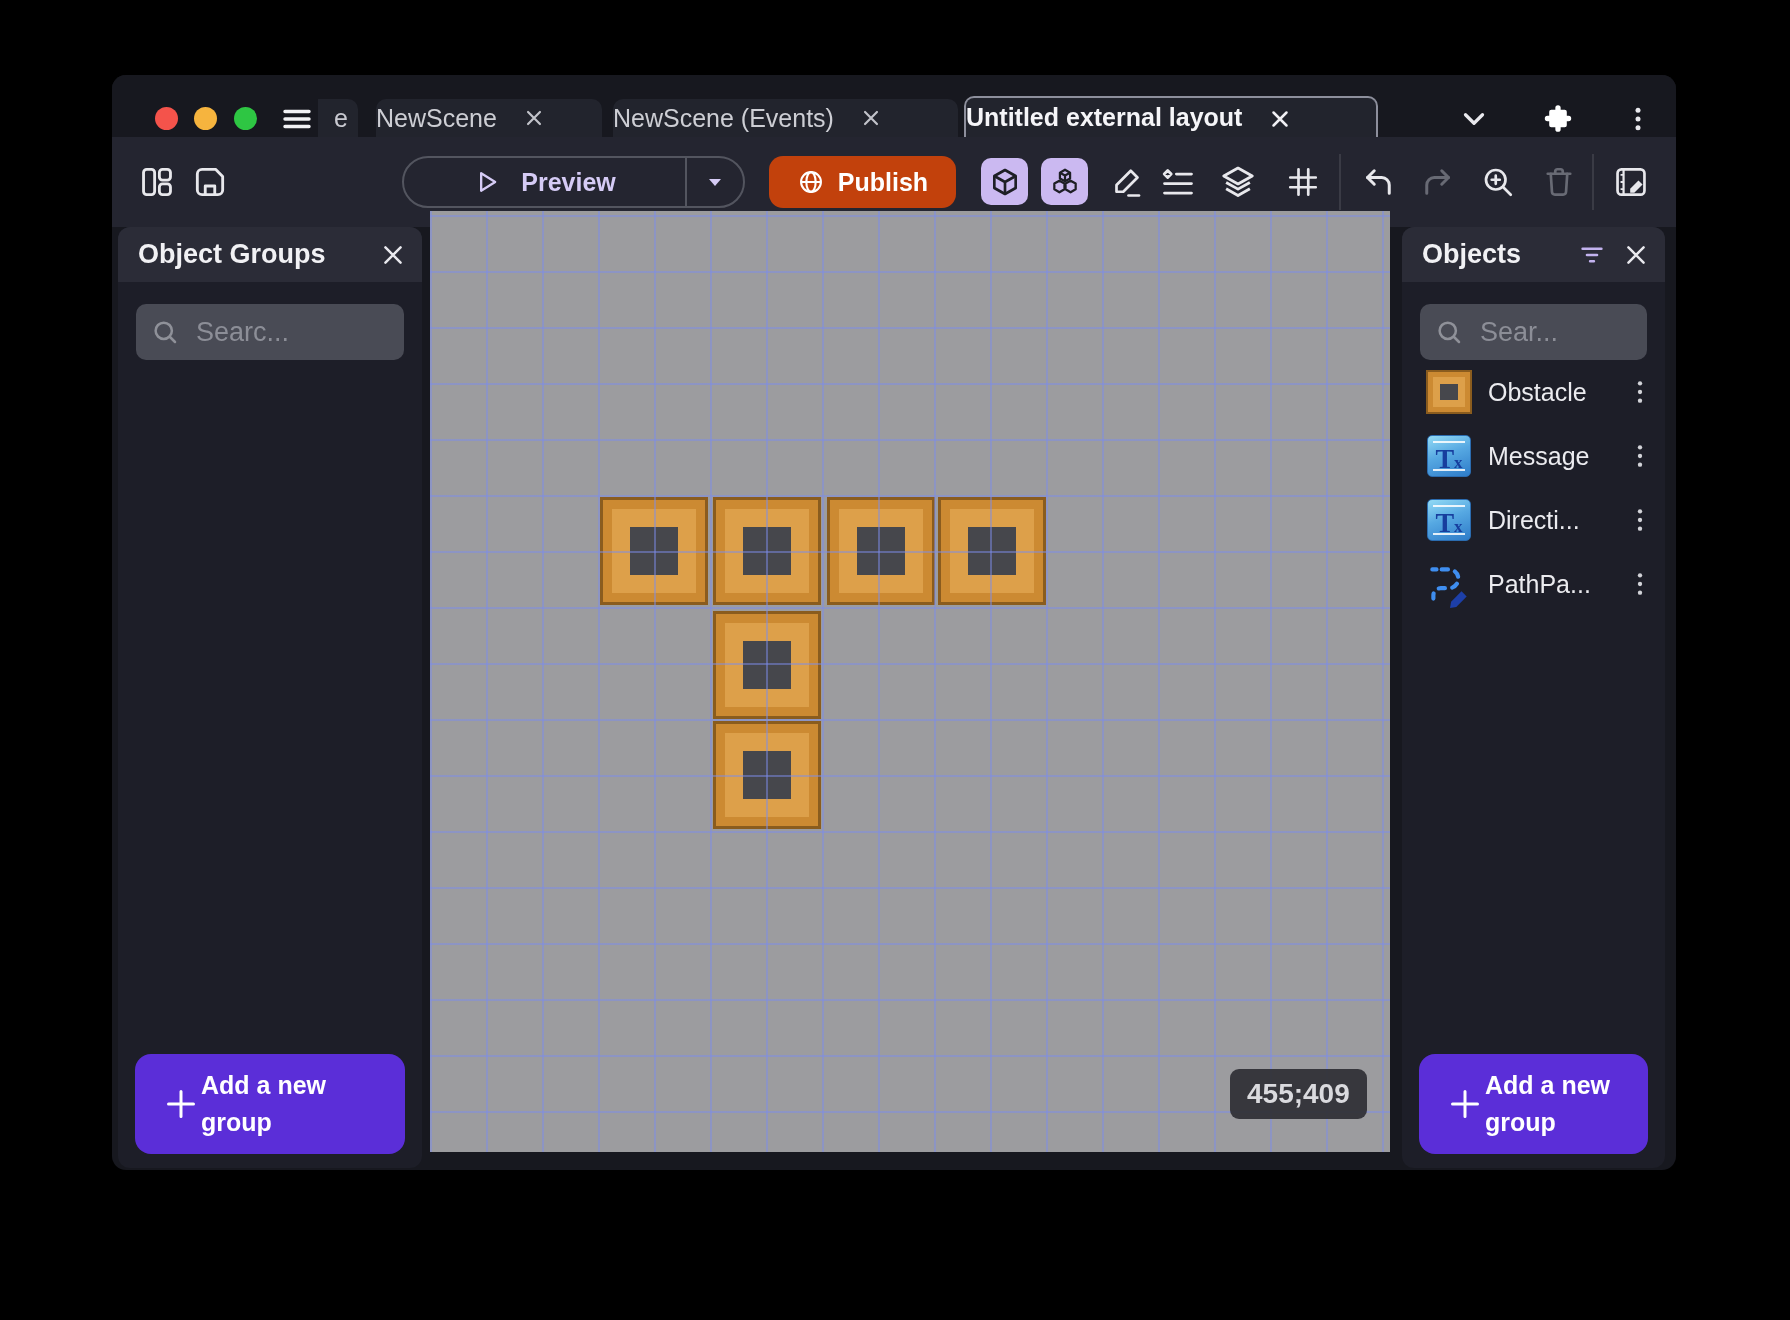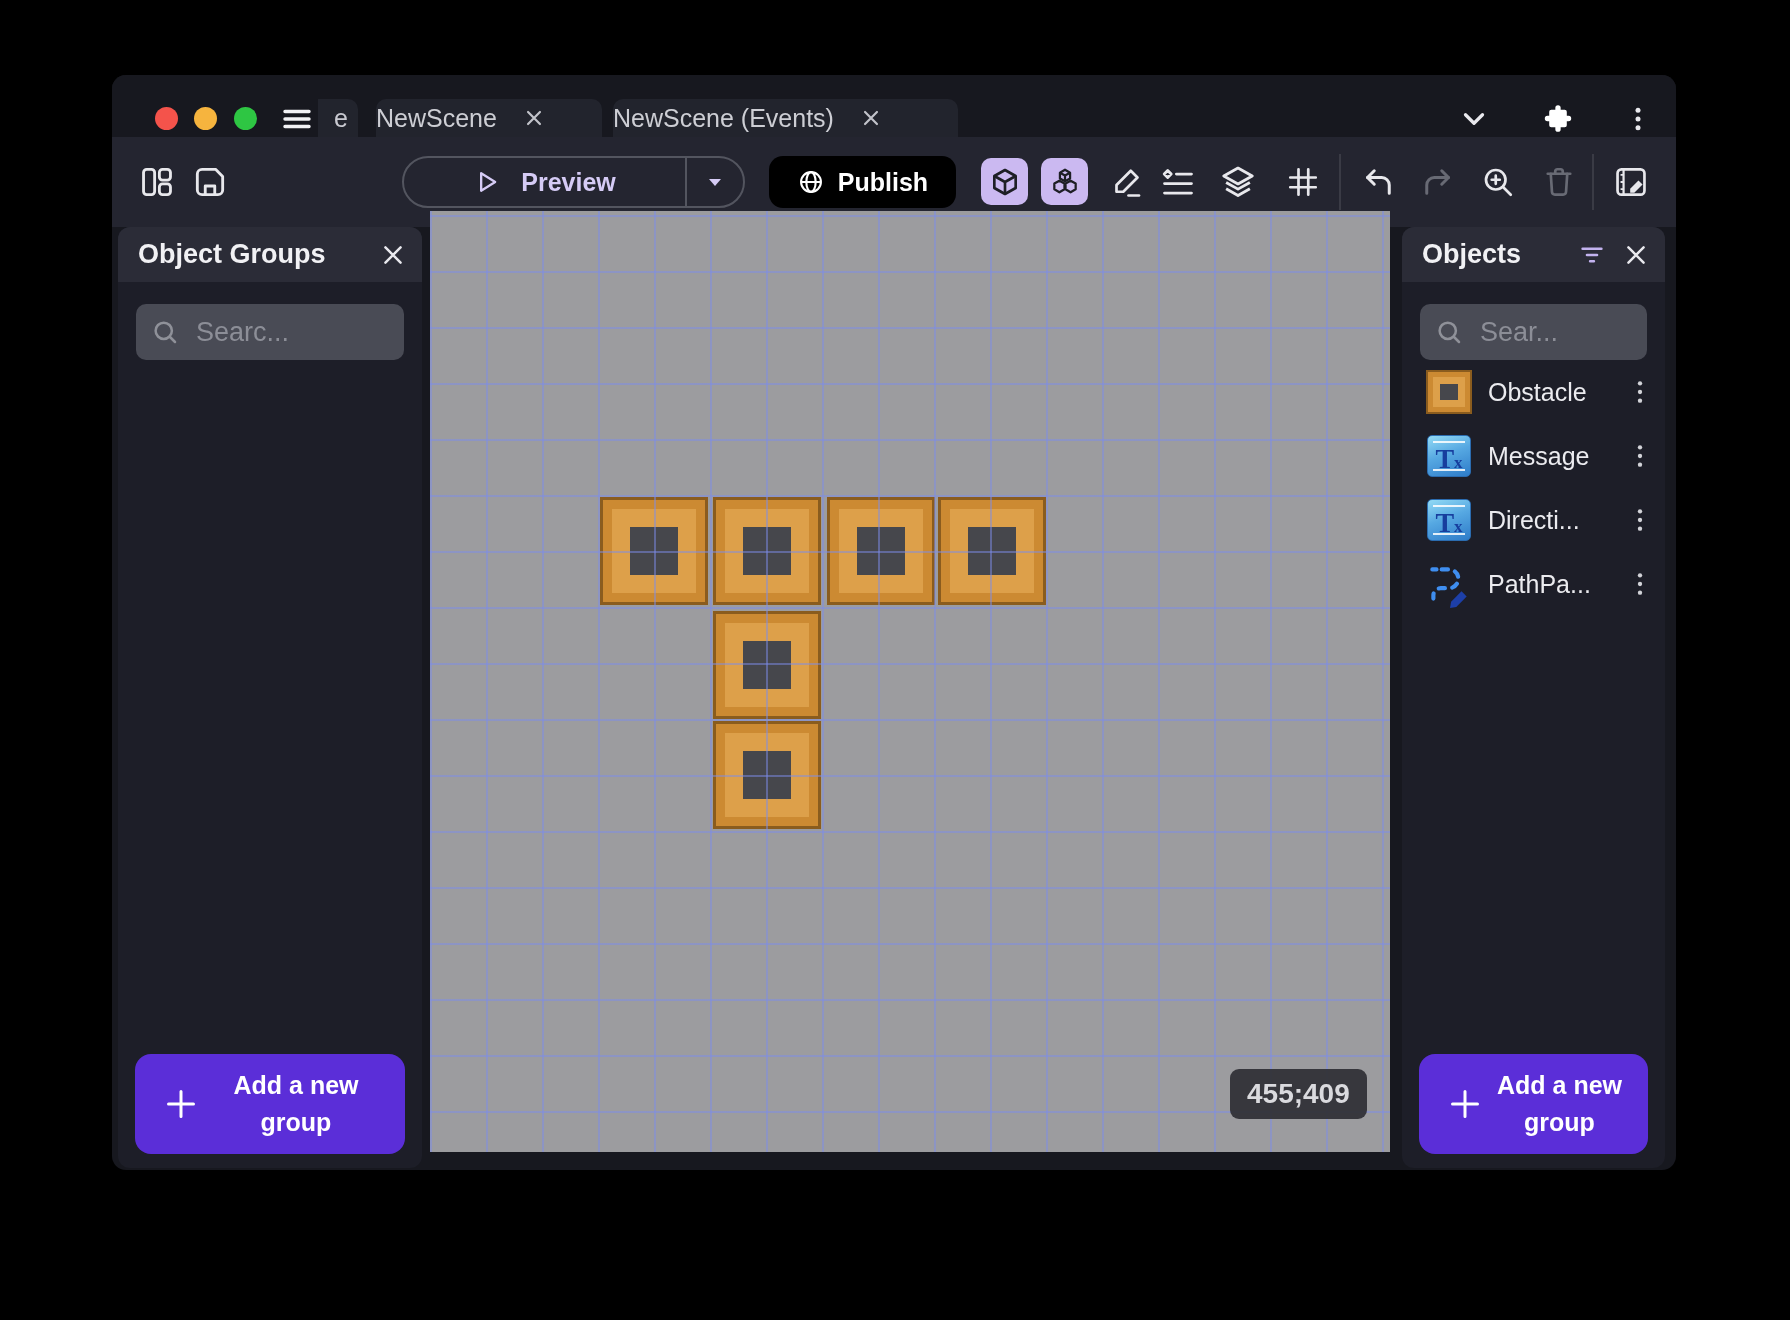--- a/index.html
+++ b/index.html
@@ -33,21 +33,21 @@
 
   
   .toolbar{position:absolute;left:0;top:62px;width:100%;height:90px;background:#242530;}
   .tool-icon{position:absolute;top:25px;width:40px;height:40px;}
   .btn-preview{position:absolute;left:290px;top:19px;width:343px;height:52px;border:2px solid #53555F;
     border-radius:26px;box-sizing:border-box;display:flex;align-items:center;cursor:pointer;}
   .btn-preview .sect1{flex:1;display:flex;align-items:center;justify-content:center;gap:20px;height:100%;}
   .btn-preview .divider{width:2px;height:100%;background:#53555F;}
   .btn-preview .sect2{width:56px;display:flex;align-items:center;justify-content:center;height:100%;}
   .btn-preview .label{color:#D5CBF5;font-size:25px;font-weight:700;}
-  .btn-publish{position:absolute;left:657px;top:19px;width:187px;height:52px;background:#000000;border-radius:14px;
+  .btn-publish{position:absolute;left:657px;top:19px;width:187px;height:52px;background:#c2410c;border-radius:14px;
     display:flex;align-items:center;justify-content:center;gap:13px;cursor:pointer;}
   .btn-publish .label{color:#FFFFFF;font-size:25px;font-weight:700;}
   .toggle{position:absolute;top:21px;width:47px;height:47px;background:#CBB9F1;border-radius:10px;
     display:flex;align-items:center;justify-content:center;cursor:pointer;}
   .tg-cube{left:869px;}
   .tg-cubes{left:929px;}
   .ti-pencil{left:995px;}
   .ti-instances{left:1046px;}
   .ti-layers{left:1106px;}
   .ti-grid{left:1171px;}
@@ -68,21 +68,21 @@
   .panel-title{font-size:27px;font-weight:600;color:#F1F1F4;margin-left:20px;flex:1;}
   .panel-header .hicon{width:30px;height:30px;margin-right:14px;}
   .searchbox{position:relative;margin:22px 18px 0 18px;height:56px;background:#494B55;border-radius:10px;
     display:flex;align-items:center;padding:0 14px;box-sizing:border-box;gap:14px;}
   .searchbox input{flex:1;background:transparent;border:none;outline:none;color:#E8E8EC;font-size:27px;
     font-family:"Liberation Sans",sans-serif;min-width:0;}
   .searchbox input::placeholder{color:#8C8E97;}
   .add-btn{position:absolute;left:17px;right:17px;bottom:14px;height:100px;background:#5B2ED8;border-radius:16px;
     display:flex;align-items:center;cursor:pointer;}
   .add-btn .plus{width:40px;height:40px;margin-left:26px;}
-  .add-btn .lines{flex:1;text-align:center;color:#fff;font-size:25px;font-weight:700;line-height:37px;
+  .add-btn .lines{flex:1;color:#fff;font-size:25px;font-weight:700;line-height:37px;
     margin-right:14px;}
 
   
   .obj-list{position:absolute;left:0;top:133px;width:100%;}
   .obj-row{position:relative;height:64px;display:flex;align-items:center;cursor:pointer;}
   .obj-ic{width:50px;height:50px;margin-left:22px;display:flex;align-items:center;justify-content:center;flex:none;}
   .obj-label{flex:1;margin-left:14px;font-size:25px;color:#EBEBEF;font-weight:500;white-space:nowrap;overflow:hidden;}
   .obj-kebab{width:26px;height:34px;margin-right:12px;flex:none;}
 
   
@@ -147,20 +147,28 @@
         <span class="close">
           <svg width="22" height="22" viewBox="0 0 24 24" fill="none" stroke="#C2C3CA" stroke-width="2.4" stroke-linecap="round">
               <path d="M5.5 5.5l13 13M18.5 5.5l-13 13"></path>
             </svg>
         </span>
       </div>
       <div class="tab t2">
         <span>NewScene (Events)</span>
         <span class="close">
           <svg width="22" height="22" viewBox="0 0 24 24" fill="none" stroke="#C2C3CA" stroke-width="2.4" stroke-linecap="round">
+              <path d="M5.5 5.5l13 13M18.5 5.5l-13 13"></path>
+            </svg>
+        </span>
+      </div>
+      <div class="tab t3">
+        <span>Untitled external layout</span>
+        <span class="close">
+          <svg width="24" height="24" viewBox="0 0 24 24" fill="none" stroke="#F0F0F4" stroke-width="2.5" stroke-linecap="round">
               <path d="M5.5 5.5l13 13M18.5 5.5l-13 13"></path>
             </svg>
         </span>
       </div>
 
       <div class="icon-btn tb-right chev">
         <span>
           <svg width="34" height="34" viewBox="0 0 24 24" fill="none" stroke="#E9E9EE" stroke-width="2.3" stroke-linecap="round" stroke-linejoin="round">
               <path d="M6 9l6 6 6-6"></path>
             </svg>

